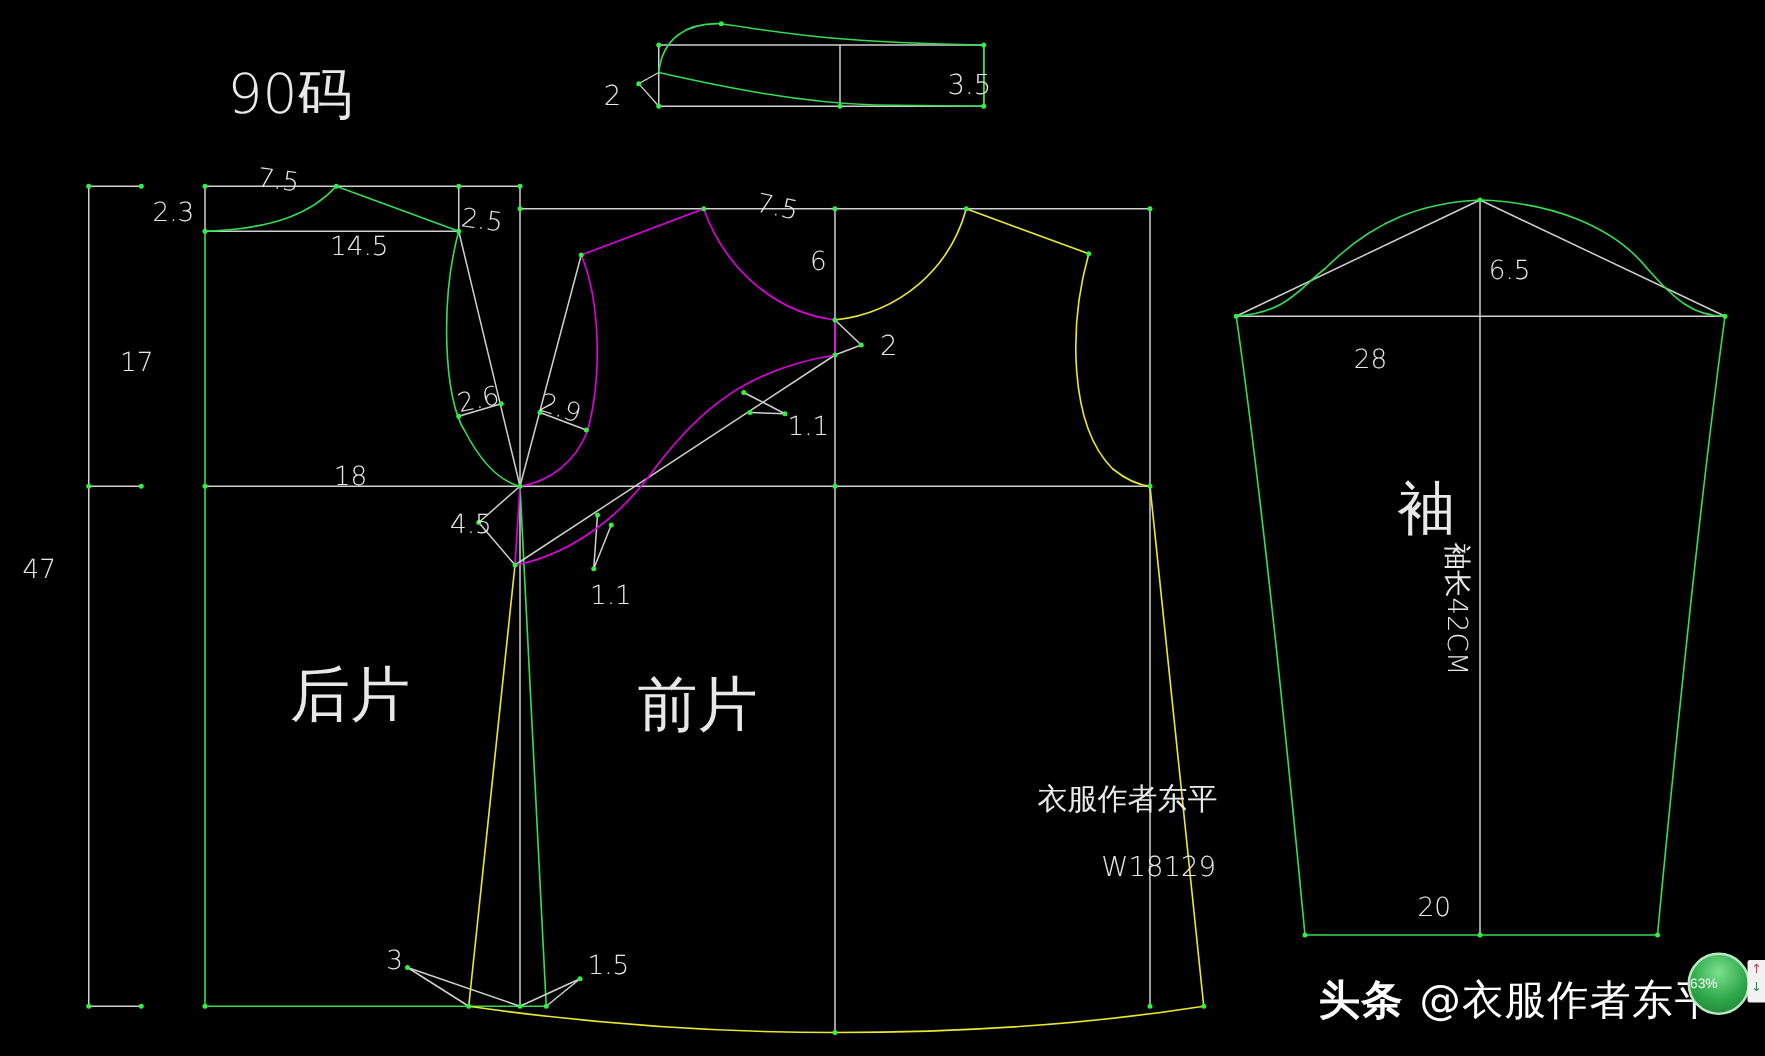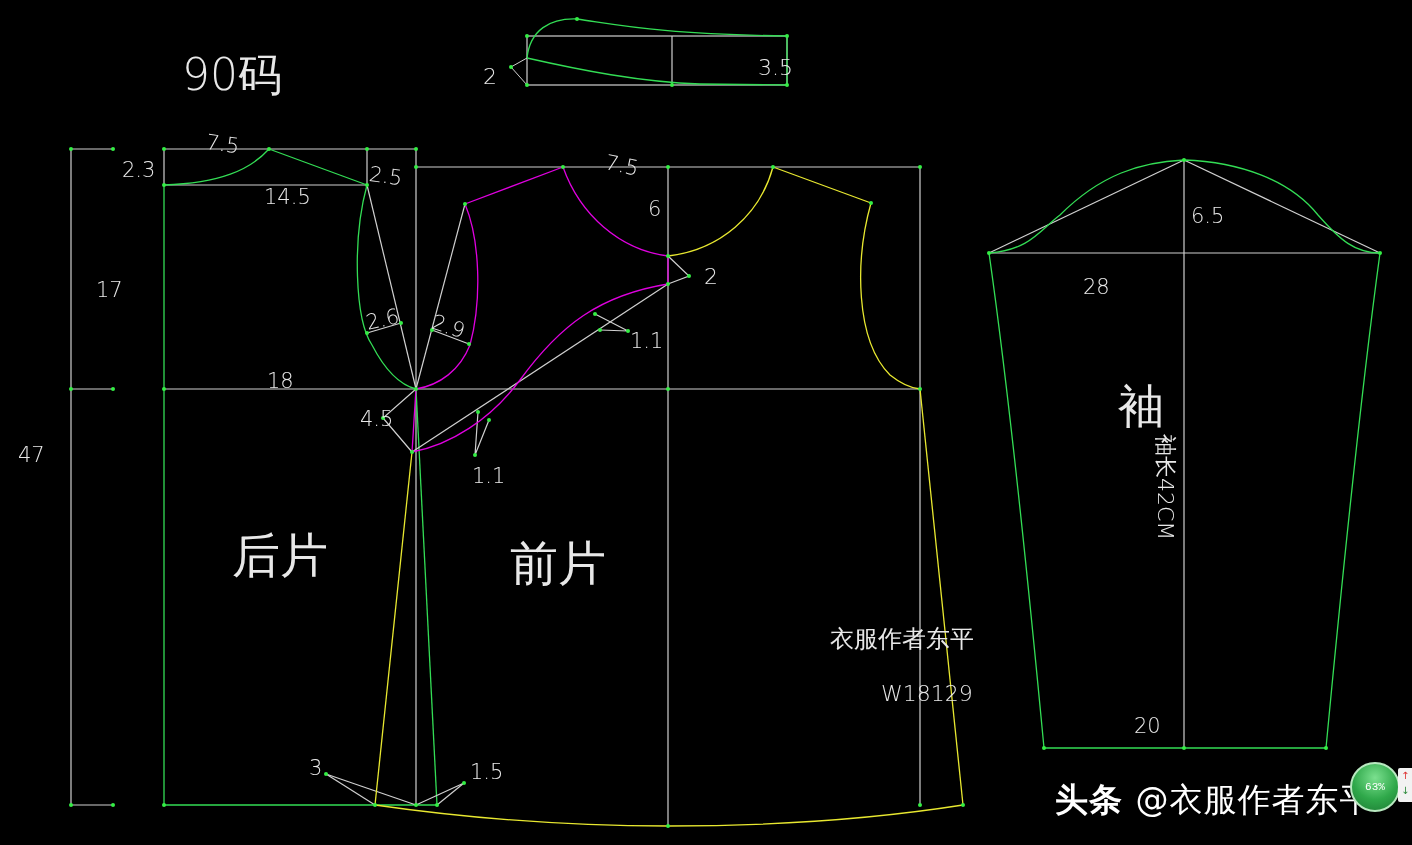--- a/index.html
+++ b/index.html
@@ -3,21 +3,21 @@
 <meta charset="utf-8">
 <style>
   html, body { margin: 0; padding: 0; background: #000; }
   body { width: 1412px; height: 845px; overflow: hidden; position: relative; font-family: "DejaVu Sans", sans-serif; }
   #canvas { position: absolute; left: 0; top: 0; }
   .lbl { fill: #e8e8e8; font-family: "DejaVu Sans", sans-serif; font-weight: 200; }
   .wm { position: absolute; left: 1055px; top: 778px; color: #fff; font-size: 33px; font-weight: bold; font-family: "DejaVu Sans", sans-serif; letter-spacing: 1px; text-shadow: 1px 1px 2px #000; white-space: nowrap; }
   .wm .at { font-weight: normal; }
   .badge { position: absolute; left: 1350px; top: 762px; width: 46px; height: 46px; border-radius: 50%;
     background: radial-gradient(circle at 50% 30%, #7be08f 0%, #2fa84a 55%, #1c7a33 100%);
-    border: 2px solid #b8e8c0; color: #fff; font-size: 11px; text-align: center; line-height: 46px; font-family: Liberation Mono, monospace; }
+    border: 2px solid #b8e8c0; color: #fff; font-size: 11px; text-align: left; line-height: 46px; font-family: Liberation Sans, sans-serif; }
   .side-tab { position: absolute; left: 1398px; top: 768px; width: 14px; height: 34px; background: #f2f2f2; border-radius: 2px 0 0 2px; }
   .side-tab .up { position: absolute; top: 2px; left: 3px; color: #d33; font-size: 10px; line-height: 12px; }
   .side-tab .down { position: absolute; top: 17px; left: 3px; color: #2a8a3a; font-size: 10px; line-height: 12px; }
 </style>
 </head>
 <body>
 
 <svg id="canvas" width="1412" height="845" viewBox="0 0 1412 845">
 
   <g>

